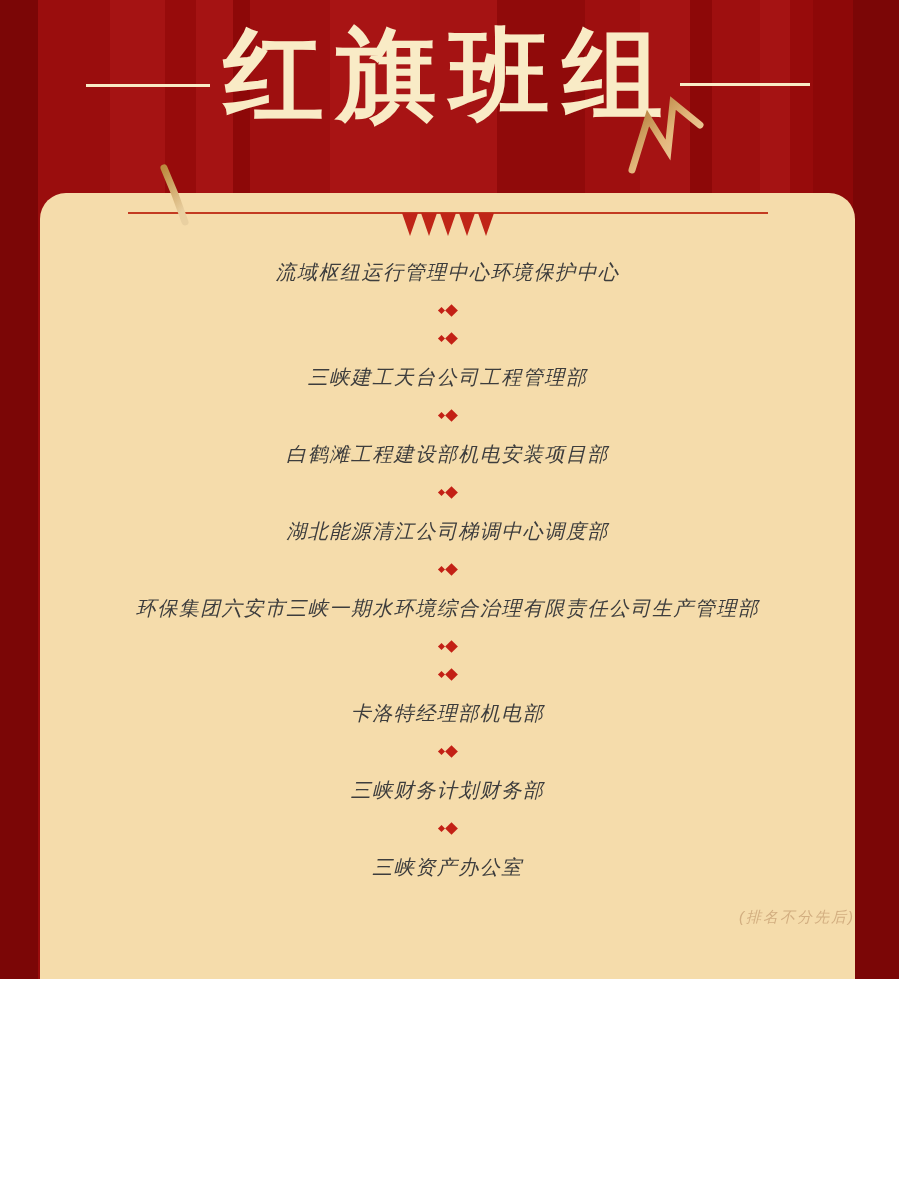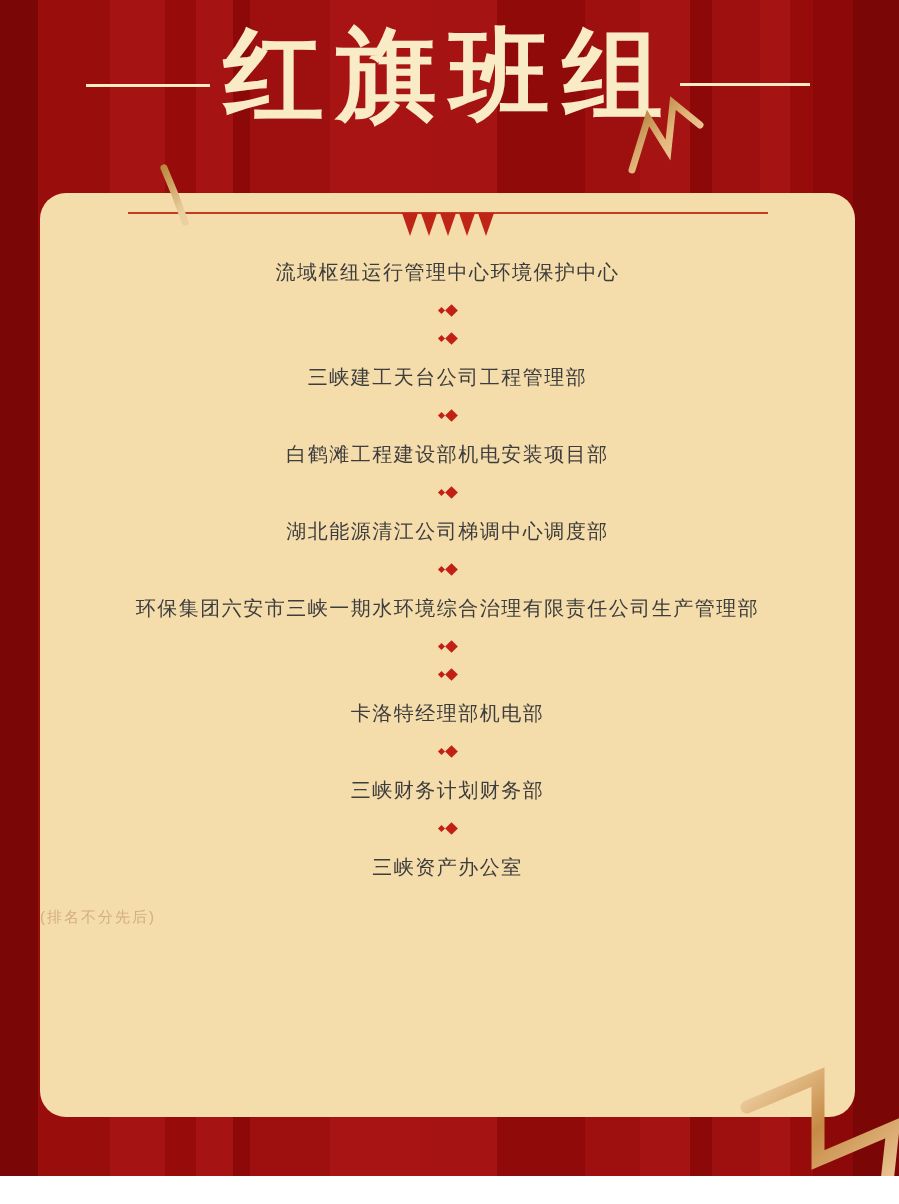--- a/index.html
+++ b/index.html
@@ -1,17 +1,17 @@
 <!DOCTYPE html>
 <html style="--background-red: #9e0f0f; --background-red-dark: #7b0606; --background-red-light: #a51313; --card-background: #f5dcab; --title-cream: #f9ebc6; --accent-red: #c33b21; --triangle-red: #bf2517; --diamond-red: #c32015; --text-dark: #3d3d3d; --footnote-tan: #d2ae80; --ribbon-gold: #d9a968;"><head>
 <meta charset="utf-8">
 <style>
   html,body{margin:0;padding:0;}
   .stage{
-    position:relative;width:899px;height:1176px;overflow:hidden;
+    position:relative;width:899px;height:979px;overflow:hidden;
     font-family:"Liberation Sans",sans-serif;
     background:#9e0f0f;
   }
   .bg-stripes{
     position:absolute;inset:0;
     background:linear-gradient(90deg,
       #7b0606 0,#7b0606 38px,
       #9a0d0d 38px,#9a0d0d 110px,
       #a51313 110px,#a51313 165px,
       #970b0b 165px,#970b0b 196px,
@@ -36,40 +36,41 @@
     letter-spacing:13px;white-space:nowrap;
     color:var(--title-cream,#f9ebc6);
   }
   .hline{position:absolute;height:3px;background:var(--title-cream,#f9ebc6);}
   .hline-left{left:86px;top:84px;width:124px;}
   .hline-right{left:680px;top:83px;width:130px;}
   .card{
     position:absolute;left:40px;top:193px;width:815px;height:924px;
     background:var(--card-background,#f5dcab);
     border-radius:26px;
+    font-style:italic;
   }
   .card-topline{
     position:relative;margin:19px auto 0;width:640px;height:2px;
     background:var(--accent-red,#c33b21);
   }
   .triangles{
     position:absolute;left:50%;top:1px;transform:translateX(-50%);
     display:flex;gap:3px;
   }
   .tri{
     display:block;width:0;height:0;
     border-left:8px solid transparent;border-right:8px solid transparent;
     border-top:23px solid var(--triangle-red,#bf2517);
   }
   .list{margin-top:43px;text-align:center;color:var(--text-dark,#3d3d3d);font-size:20px;}
   .item{line-height:30px;letter-spacing:1.5px;}
   .separator{display:flex;justify-content:center;align-items:center;gap:3px;height:9px;margin:19px 0;}
   .d-small{width:5px;height:5px;background:var(--diamond-red,#c32015);transform:rotate(45deg);}
   .d-large{width:9px;height:9px;background:var(--diamond-red,#c32015);transform:rotate(45deg);}
-  .footnote{margin-top:26px;text-align:left;font-size:15px;letter-spacing:2px;color:var(--footnote-tan,#d2ae80);}
+  .footnote{margin-top:26px;text-align:right;font-size:15px;letter-spacing:2px;color:var(--footnote-tan,#d2ae80);}
   .ribbon{position:absolute;pointer-events:none;}
   .ribbon-title{left:615px;top:95px;}
   .ribbon-strand{left:152px;top:160px;}
   .ribbon-bottom{left:735px;top:1060px;}
 </style>
 </head>
 <body>
 
 <div class="stage">
   <div class="bg-stripes"></div>

